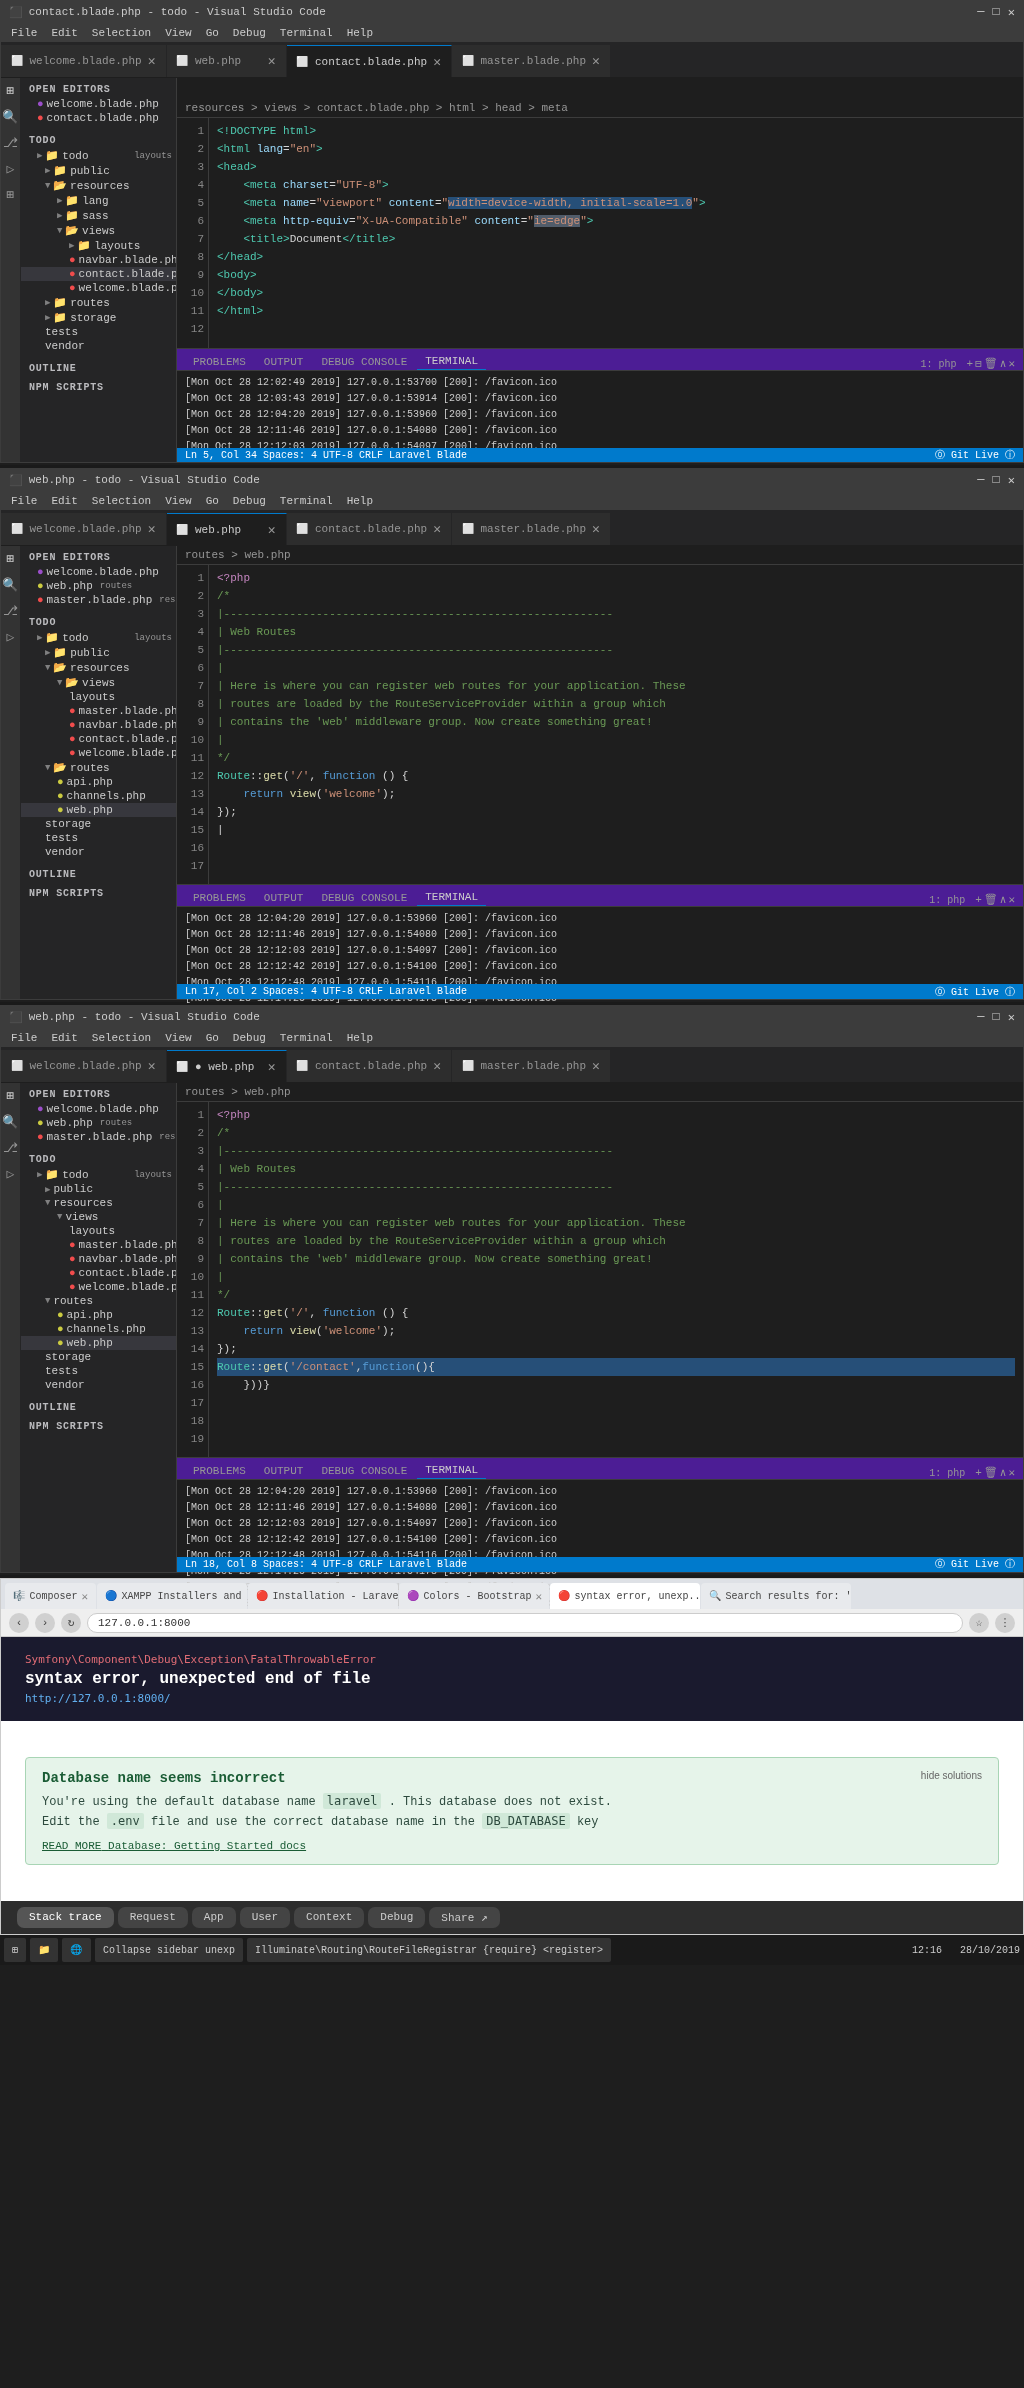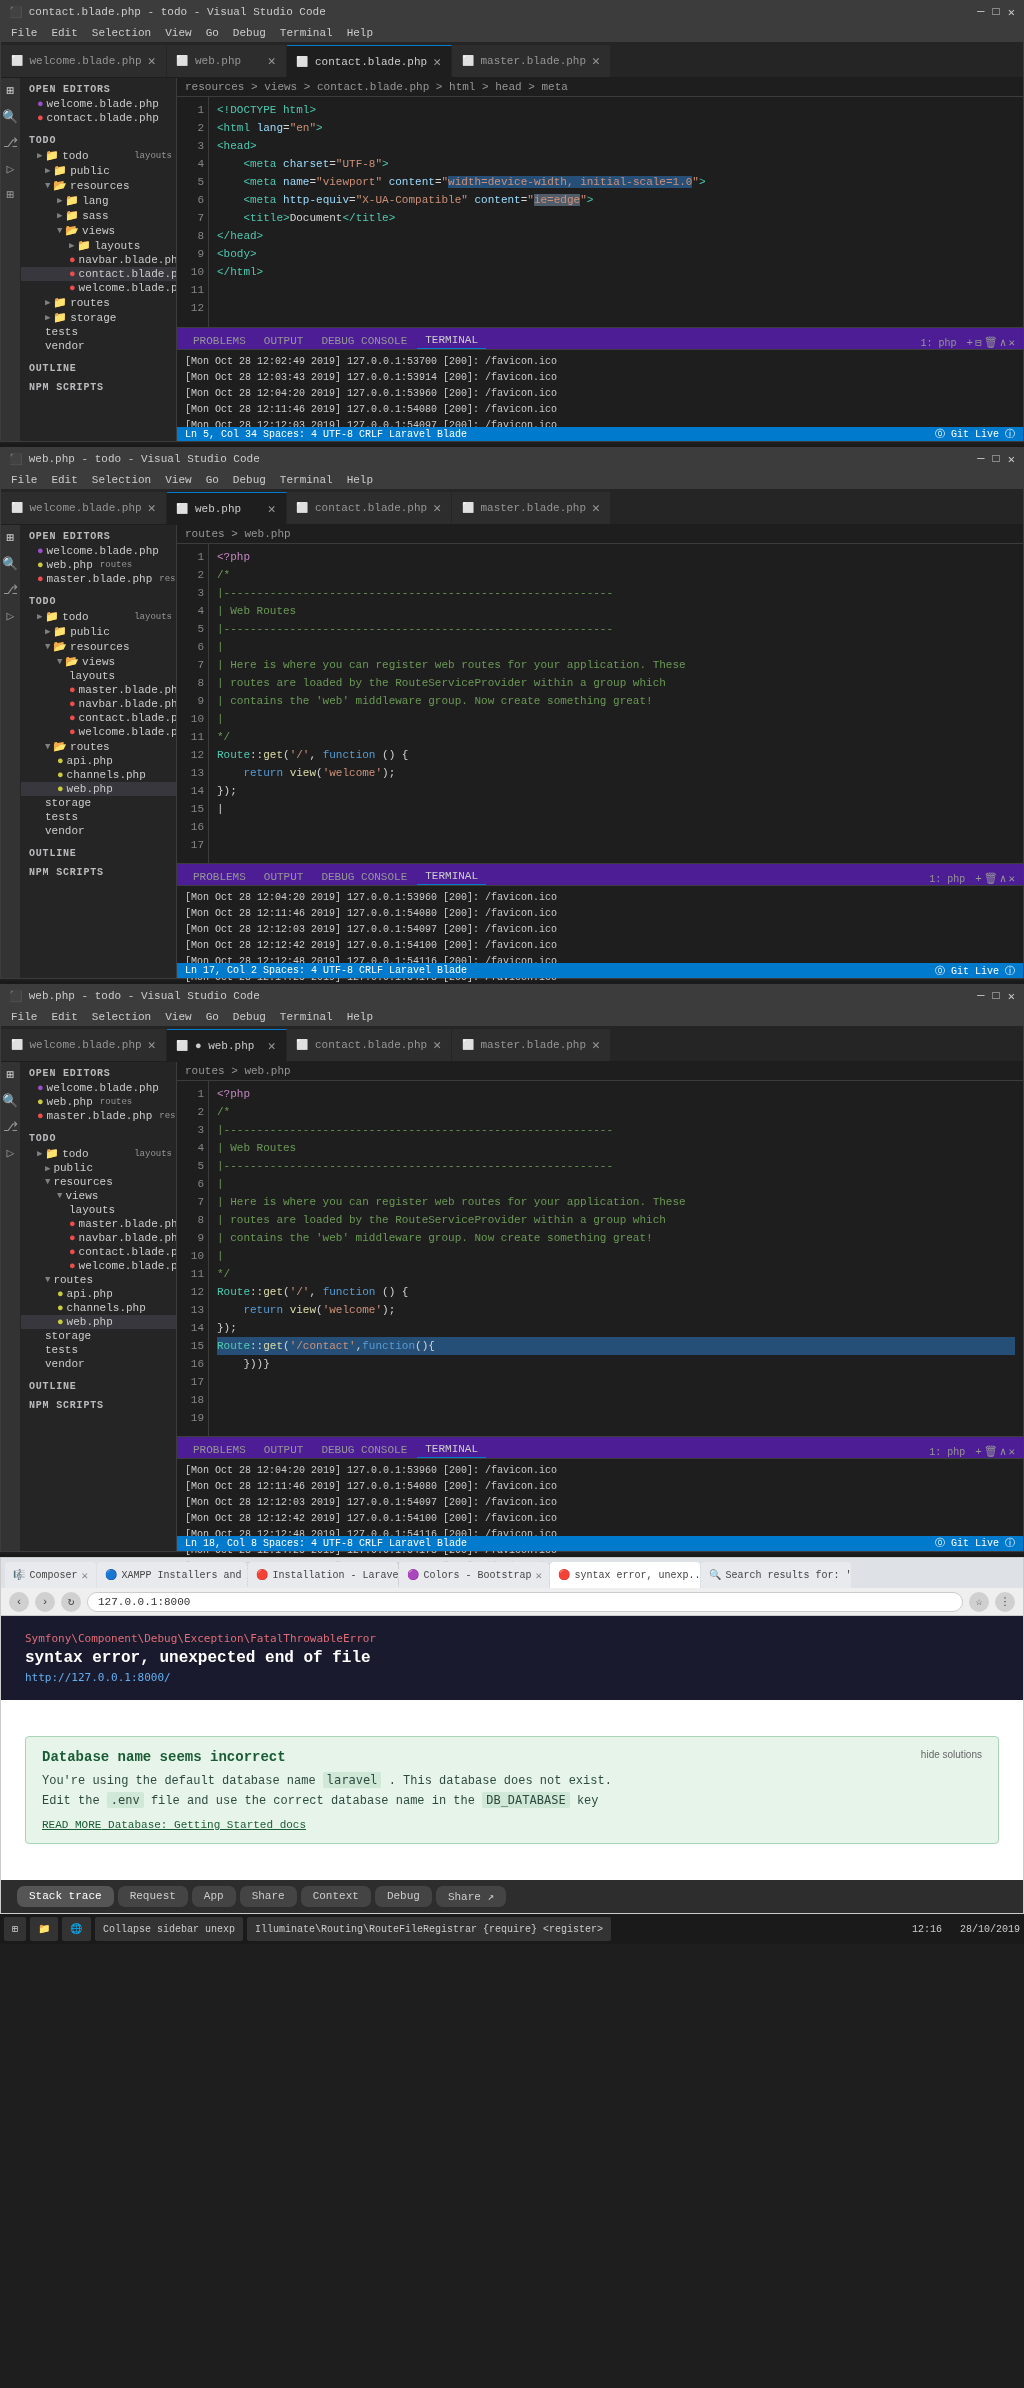--- a/index.html
+++ b/index.html
@@ -504,21 +504,21 @@
       <div class="sidebar-item" style="padding-left:24px;">
         <span>tests</span>
       </div>
       <div class="sidebar-item" style="padding-left:24px;">
         <span>vendor</span>
       </div>
       <div class="sidebar-section-title" style="margin-top:4px;">OUTLINE</div>
       <div class="sidebar-section-title">NPM SCRIPTS</div>
     </div>
     <div class="editor-with-activity">
-      <div style="flex:1;display:flex;flex-direction:column;">
+      <div style="flex:1;display:flex;flex-direction:column;margin-top:21px;">
         <div class="breadcrumb">resources &gt; views &gt; contact.blade.php &gt; html &gt; head &gt; meta</div>
         <div class="editor-content">
           <div class="line-numbers">
             <div>1</div>
               <div>2</div>
               <div>3</div>
               <div>4</div>
               <div>5</div>
             <div>6</div>
               <div>7</div>
@@ -532,20 +532,21 @@
             <div class="code-line"><span class="hl-tag">&lt;!DOCTYPE html&gt;</span></div>
             <div class="code-line"><span class="hl-tag">&lt;html</span> <span class="hl-attr">lang</span>=<span class="hl-string">"en"</span><span class="hl-tag">&gt;</span></div>
             <div class="code-line"><span class="hl-tag">&lt;head&gt;</span></div>
             <div class="code-line">    <span class="hl-tag">&lt;meta</span> <span class="hl-attr">charset</span>=<span class="hl-string">"UTF-8"</span><span class="hl-tag">&gt;</span></div>
             <div class="code-line">    <span class="hl-tag">&lt;meta</span> <span class="hl-attr">name</span>=<span class="hl-string">"viewport"</span> <span class="hl-attr">content</span>=<span class="hl-string">"<span class="hl-selected">width=device-width, initial-scale=1.0</span>"</span><span class="hl-tag">&gt;</span></div>
             <div class="code-line">    <span class="hl-tag">&lt;meta</span> <span class="hl-attr">http-equiv</span>=<span class="hl-string">"X-UA-Compatible"</span> <span class="hl-attr">content</span>=<span class="hl-string">"<span class="hl-highlight">ie=edge</span>"</span><span class="hl-tag">&gt;</span></div>
             <div class="code-line">    <span class="hl-tag">&lt;title&gt;</span>Document<span class="hl-tag">&lt;/title&gt;</span></div>
             <div class="code-line"><span class="hl-tag">&lt;/head&gt;</span></div>
             <div class="code-line"><span class="hl-tag">&lt;body&gt;</span></div>
             <div class="code-line"></div>
+            <div class="code-line"><span class="hl-tag">&lt;/body&gt;</span></div>
             <div class="code-line"><span class="hl-tag">&lt;/html&gt;</span></div>
           </div>
         </div>
         <div class="terminal-panel">
           <div class="terminal-tabs">
             <span class="terminal-tab">PROBLEMS</span>
             <span class="terminal-tab">OUTPUT</span>
             <span class="terminal-tab">DEBUG CONSOLE</span>
             <span class="terminal-tab active">TERMINAL</span>
             <span style="margin-left:auto;font-size:10px;color:#969696;">1: php</span>
@@ -1075,21 +1076,21 @@
             <span>Database: Getting Started docs</span>
           </a>
         </div>
       </div>
     </div>
 
     <div class="browser-footer-tabs">
       <div class="browser-footer-tab active">Stack trace</div>
       <div class="browser-footer-tab">Request</div>
       <div class="browser-footer-tab">App</div>
-      <div class="browser-footer-tab">Share</div>
+      <div class="browser-footer-tab">User</div>
       <div class="browser-footer-tab">Context</div>
       <div class="browser-footer-tab">Debug</div>
       <div class="browser-footer-tab">Share ↗</div>
     </div>
   </div>
 </div>
 
 <div class="taskbar">
   <div class="taskbar-item">⊞</div>
   <div class="taskbar-item">📁</div>

